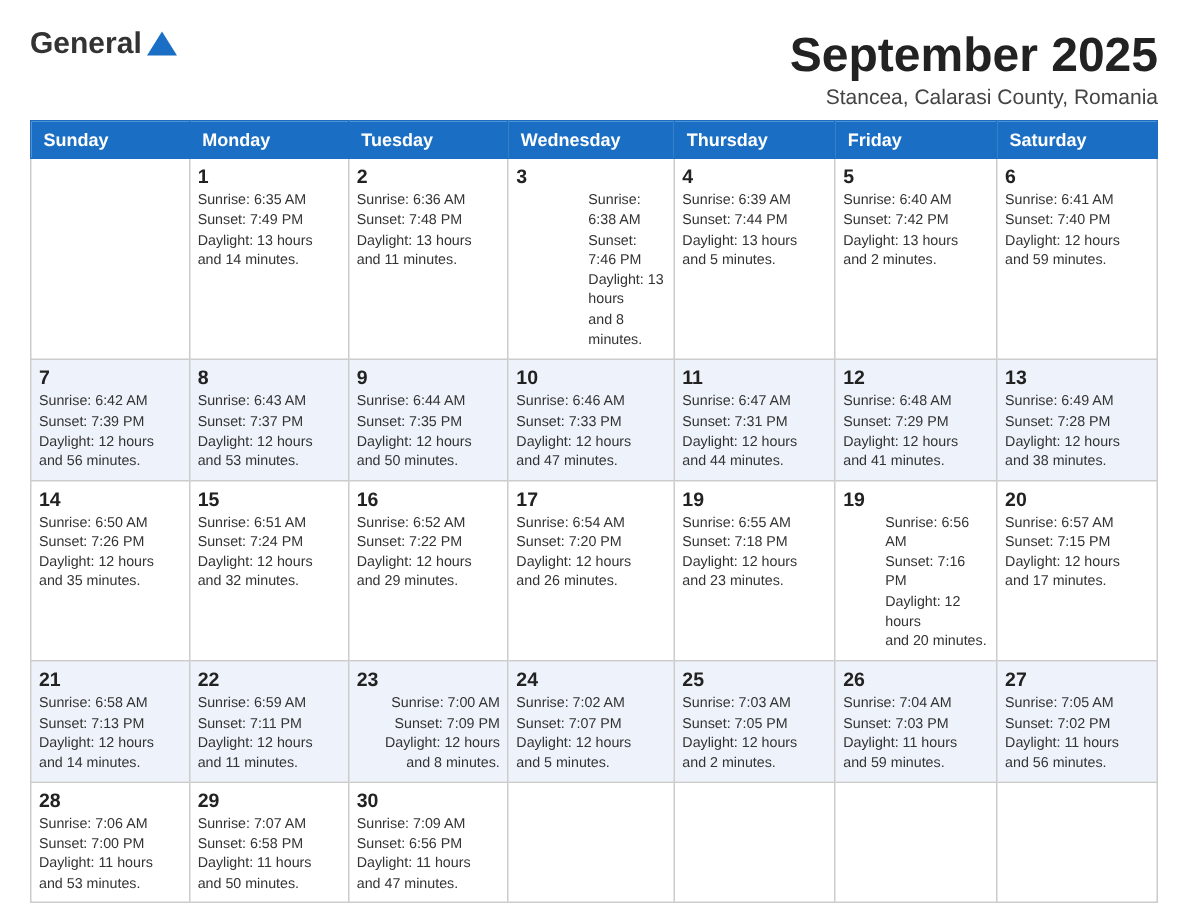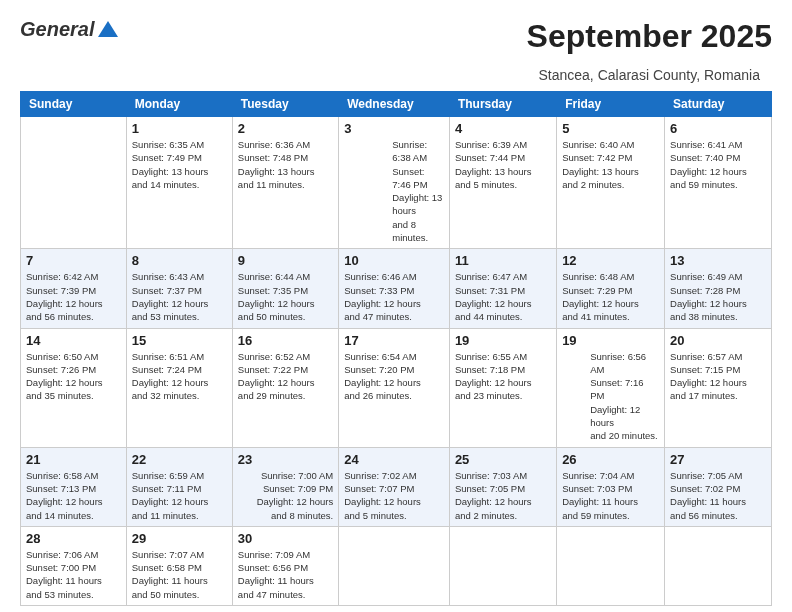--- a/index.html
+++ b/index.html
@@ -17,31 +17,31 @@
       display: flex;
       flex-direction: column;
     }
     .header {
       display: flex;
       justify-content: space-between;
       align-items: flex-start;
       margin-bottom: 8px;
     }
     .title-block {
-      text-align: center;
+      text-align: right;
     }
     .main-title {
       font-size: 32px;
       font-weight: bold;
       color: #222;
     }
     .subtitle {
       font-size: 14px;
       color: #444;
-      margin-top: 12px;
+      margin-top: 1px;
     }
     .calendar {
       width: 100%;
       border-collapse: collapse;
       flex: 1;
     }
     .calendar thead th {
       background: #1a6fc4;
       color: #fff;
       font-size: 12px;
@@ -76,21 +76,20 @@
     }
     tbody tr:nth-child(odd) td {
       background: #fff;
     }
     tbody tr:nth-child(even) td {
       background: #eef3fb;
     }
     .logo-wrapper {
       display: flex;
       flex-direction: column;
-      font-style: italic;
     }
   </style>
 </head>
 <body>
 
 <div class="page">
   <div class="header">
     <div class="logo-wrapper">
       <div style="display:flex;align-items:center;gap:2px;">
         <span style="font-size:20px;font-weight:bold;color:#333;">General</span>

